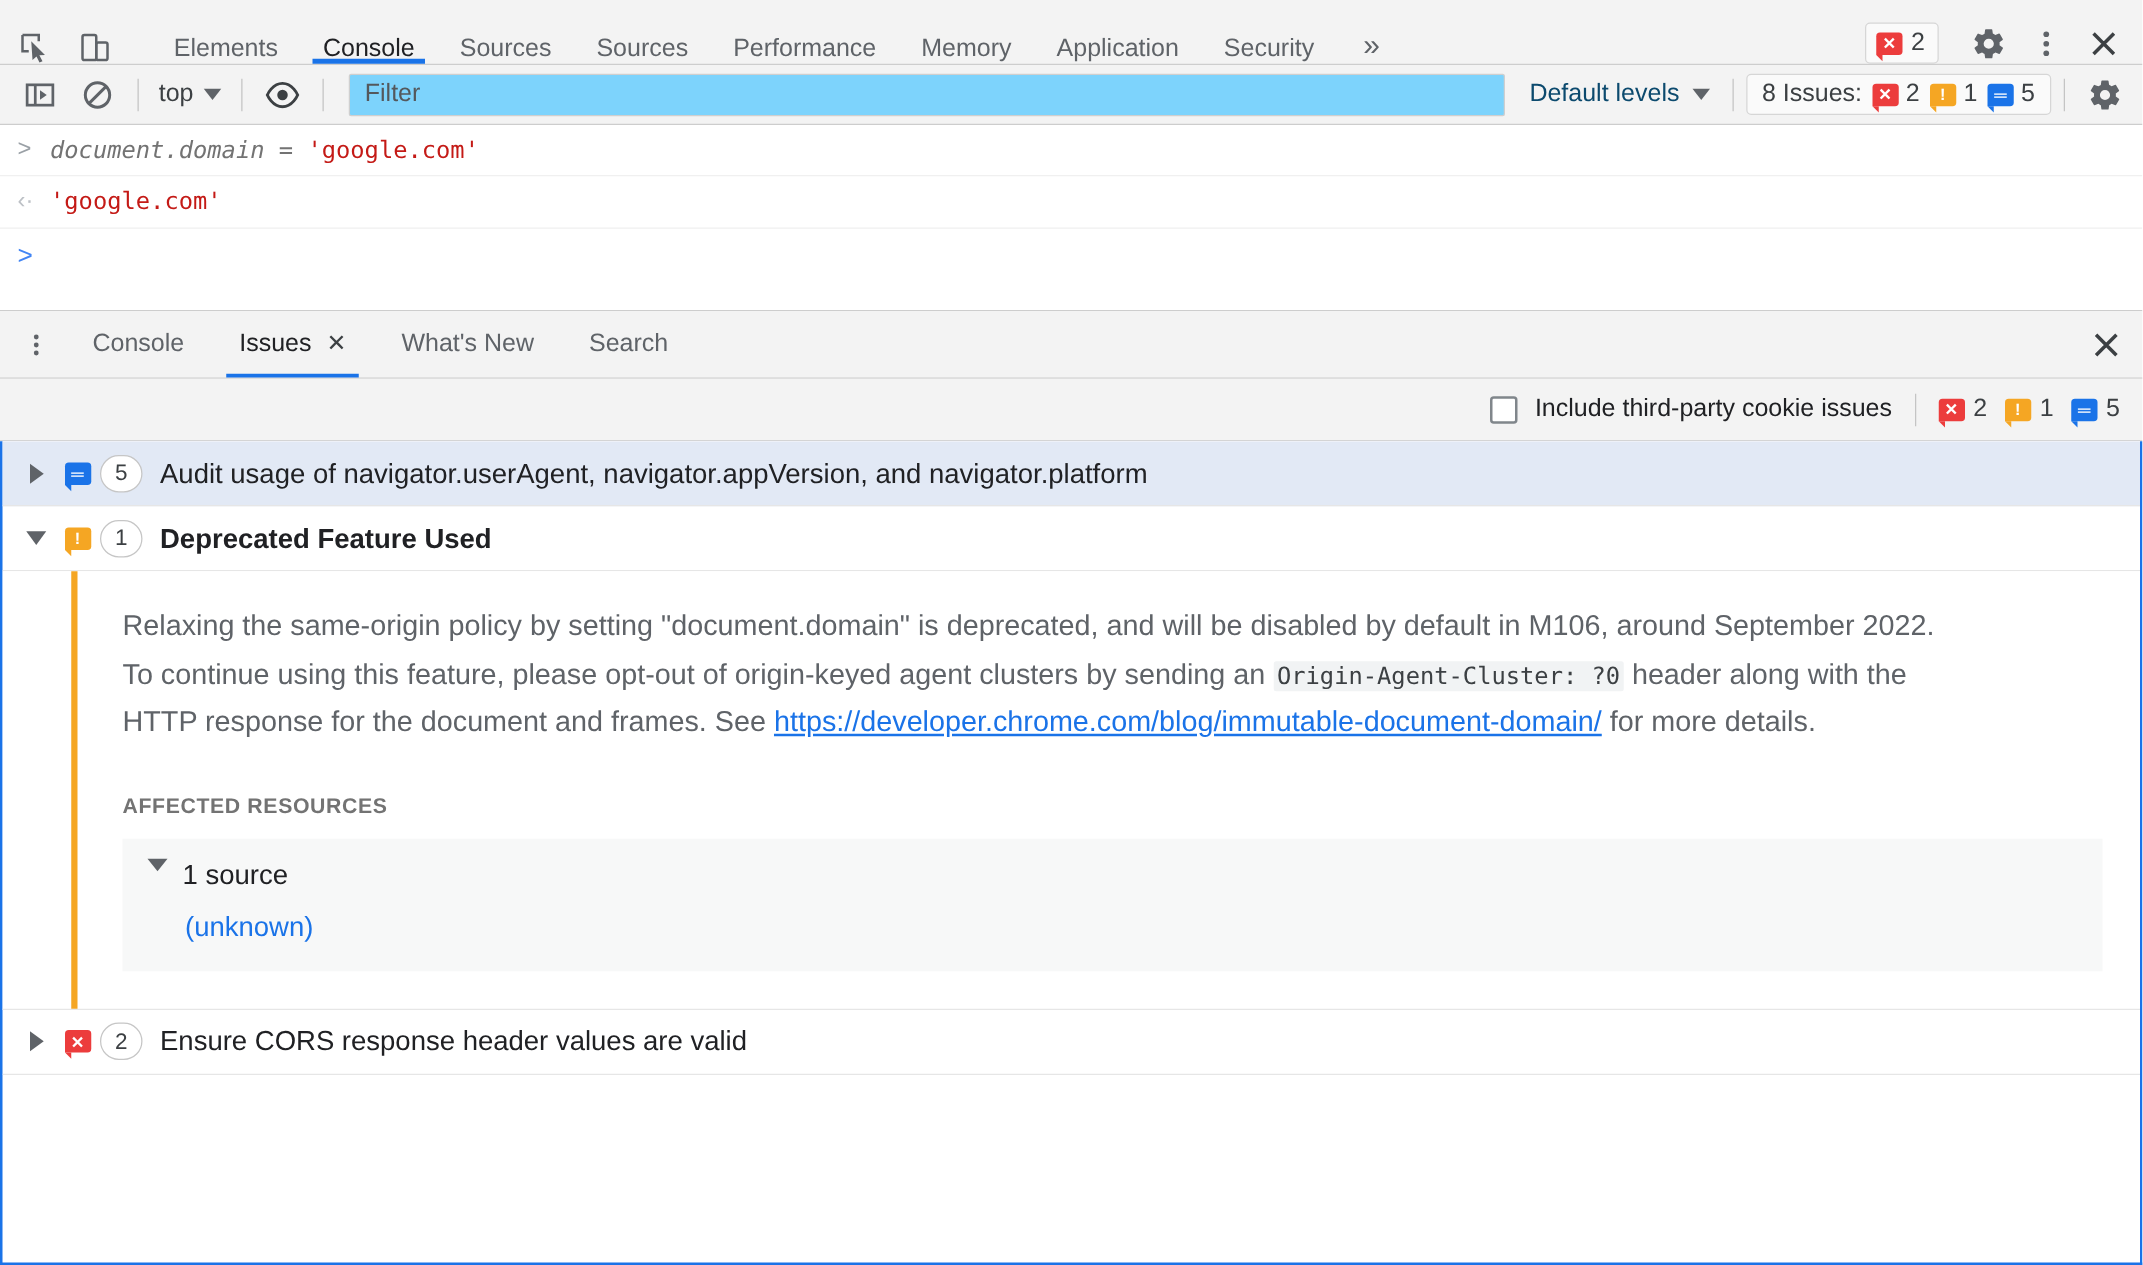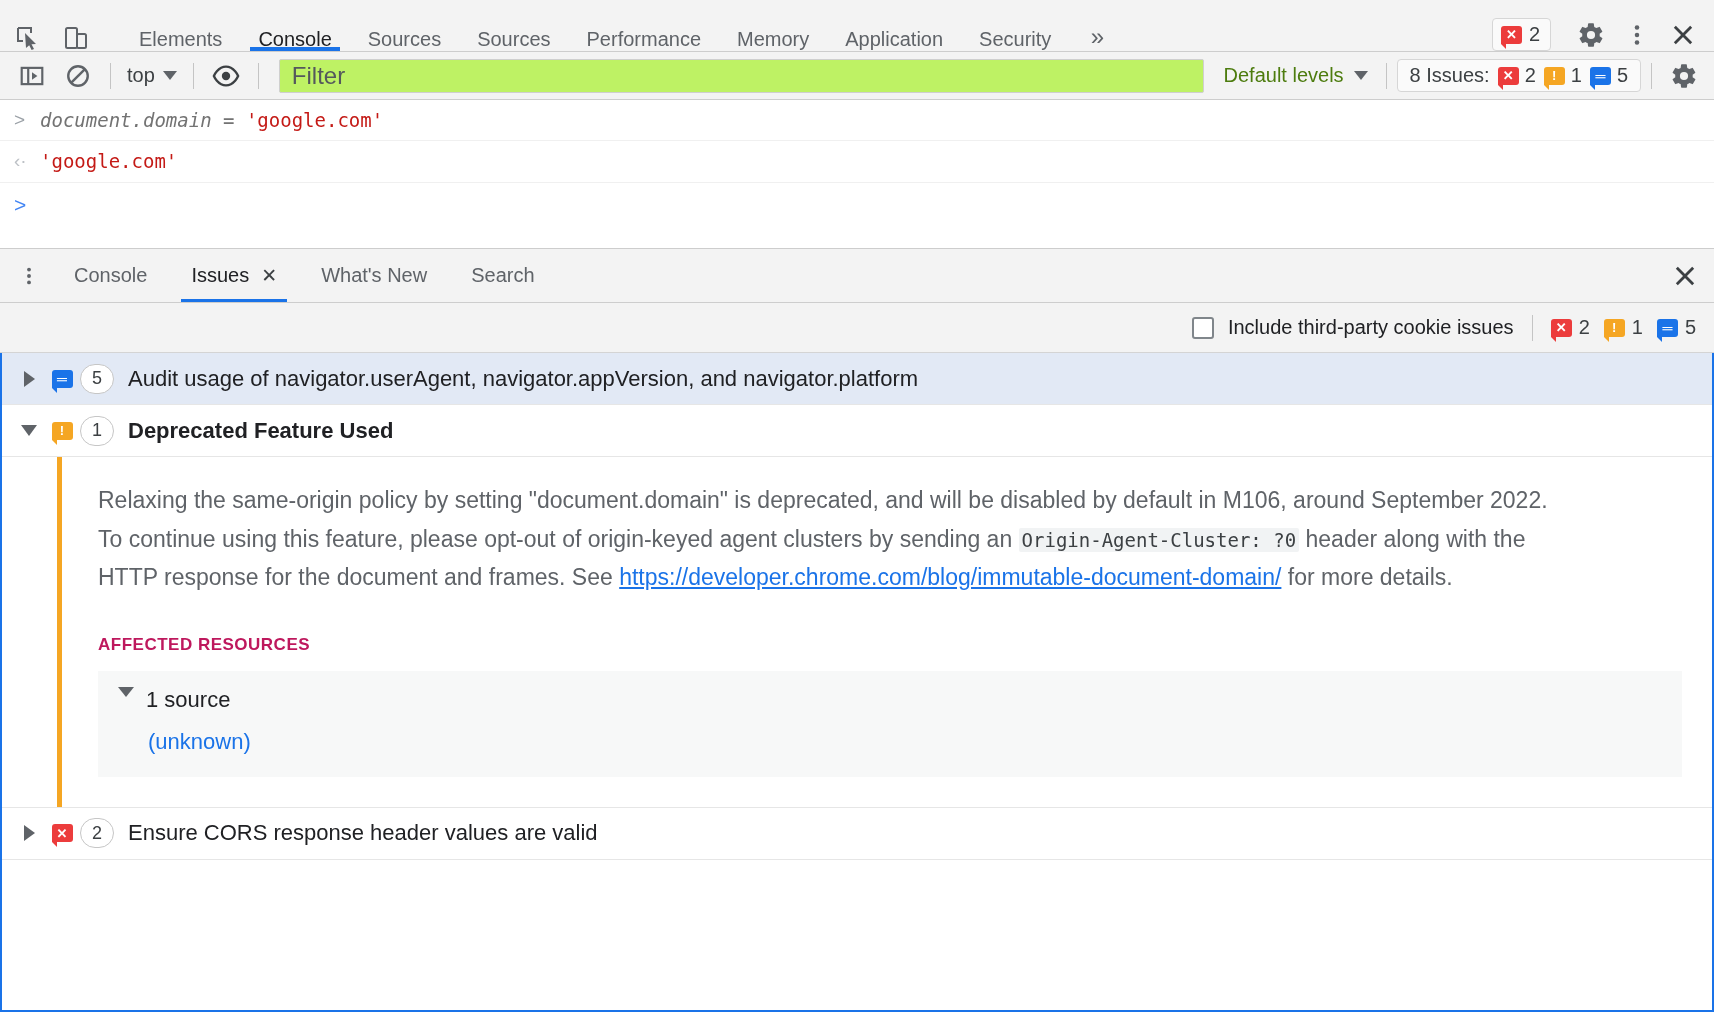--- a/index.html
+++ b/index.html
@@ -143,33 +143,33 @@
   .caret-down {
     width: 0; height: 0;
     border-left: 7px solid transparent;
     border-right: 7px solid transparent;
     border-top: 9px solid #5f6368;
   }
   .filter-input {
     flex: 1;
     height: 34px;
     margin: 0 10px;
-    background: #bef264;
+    background: #7dd3fc;
     border: 1px solid #cfcfcf;
     border-radius: 2px;
     display: flex; align-items: center;
     padding: 0 12px;
-    font-size: 24px;
+    font-size: 20px;
     color: #3c4043;
     min-width: 100px;
   }
   .filter-input .ph { color: #54585c; }
   .levels {
     display: flex; align-items: center; gap: 10px;
-    font-size: 20px; color: #4d7c0f;
+    font-size: 20px; color: #0c4a6e;
     padding: 0 8px; cursor: pointer;
     white-space: nowrap;
   }
   .issues-chip {
     display: flex; align-items: center; gap: 8px;
     border: 1px solid #d6d6d6;
     border-radius: 4px;
     background: #fafafa;
     padding: 4px 12px;
     font-size: 20px; color: #3c4043;
@@ -355,21 +355,21 @@
     padding: 1px 3px;
     border-radius: 2px;
     white-space: nowrap;
   }
   .issue-link { color: #1a73e8; text-decoration: underline; cursor: pointer; }
   .affected-hdr {
     margin-top: 38px;
     font-size: 17px;
     letter-spacing: 0.5px;
     font-weight: bold;
-    color: #be185d;
+    color: #737373;
   }
   .affected-box {
     margin-top: 16px;
     background: #f7f8f8;
     padding: 16px 20px 22px 20px;
   }
   .src-toggle {
     display: flex; align-items: flex-start; gap: 12px;
     font-size: 22px; color: #202124;
     cursor: pointer;

